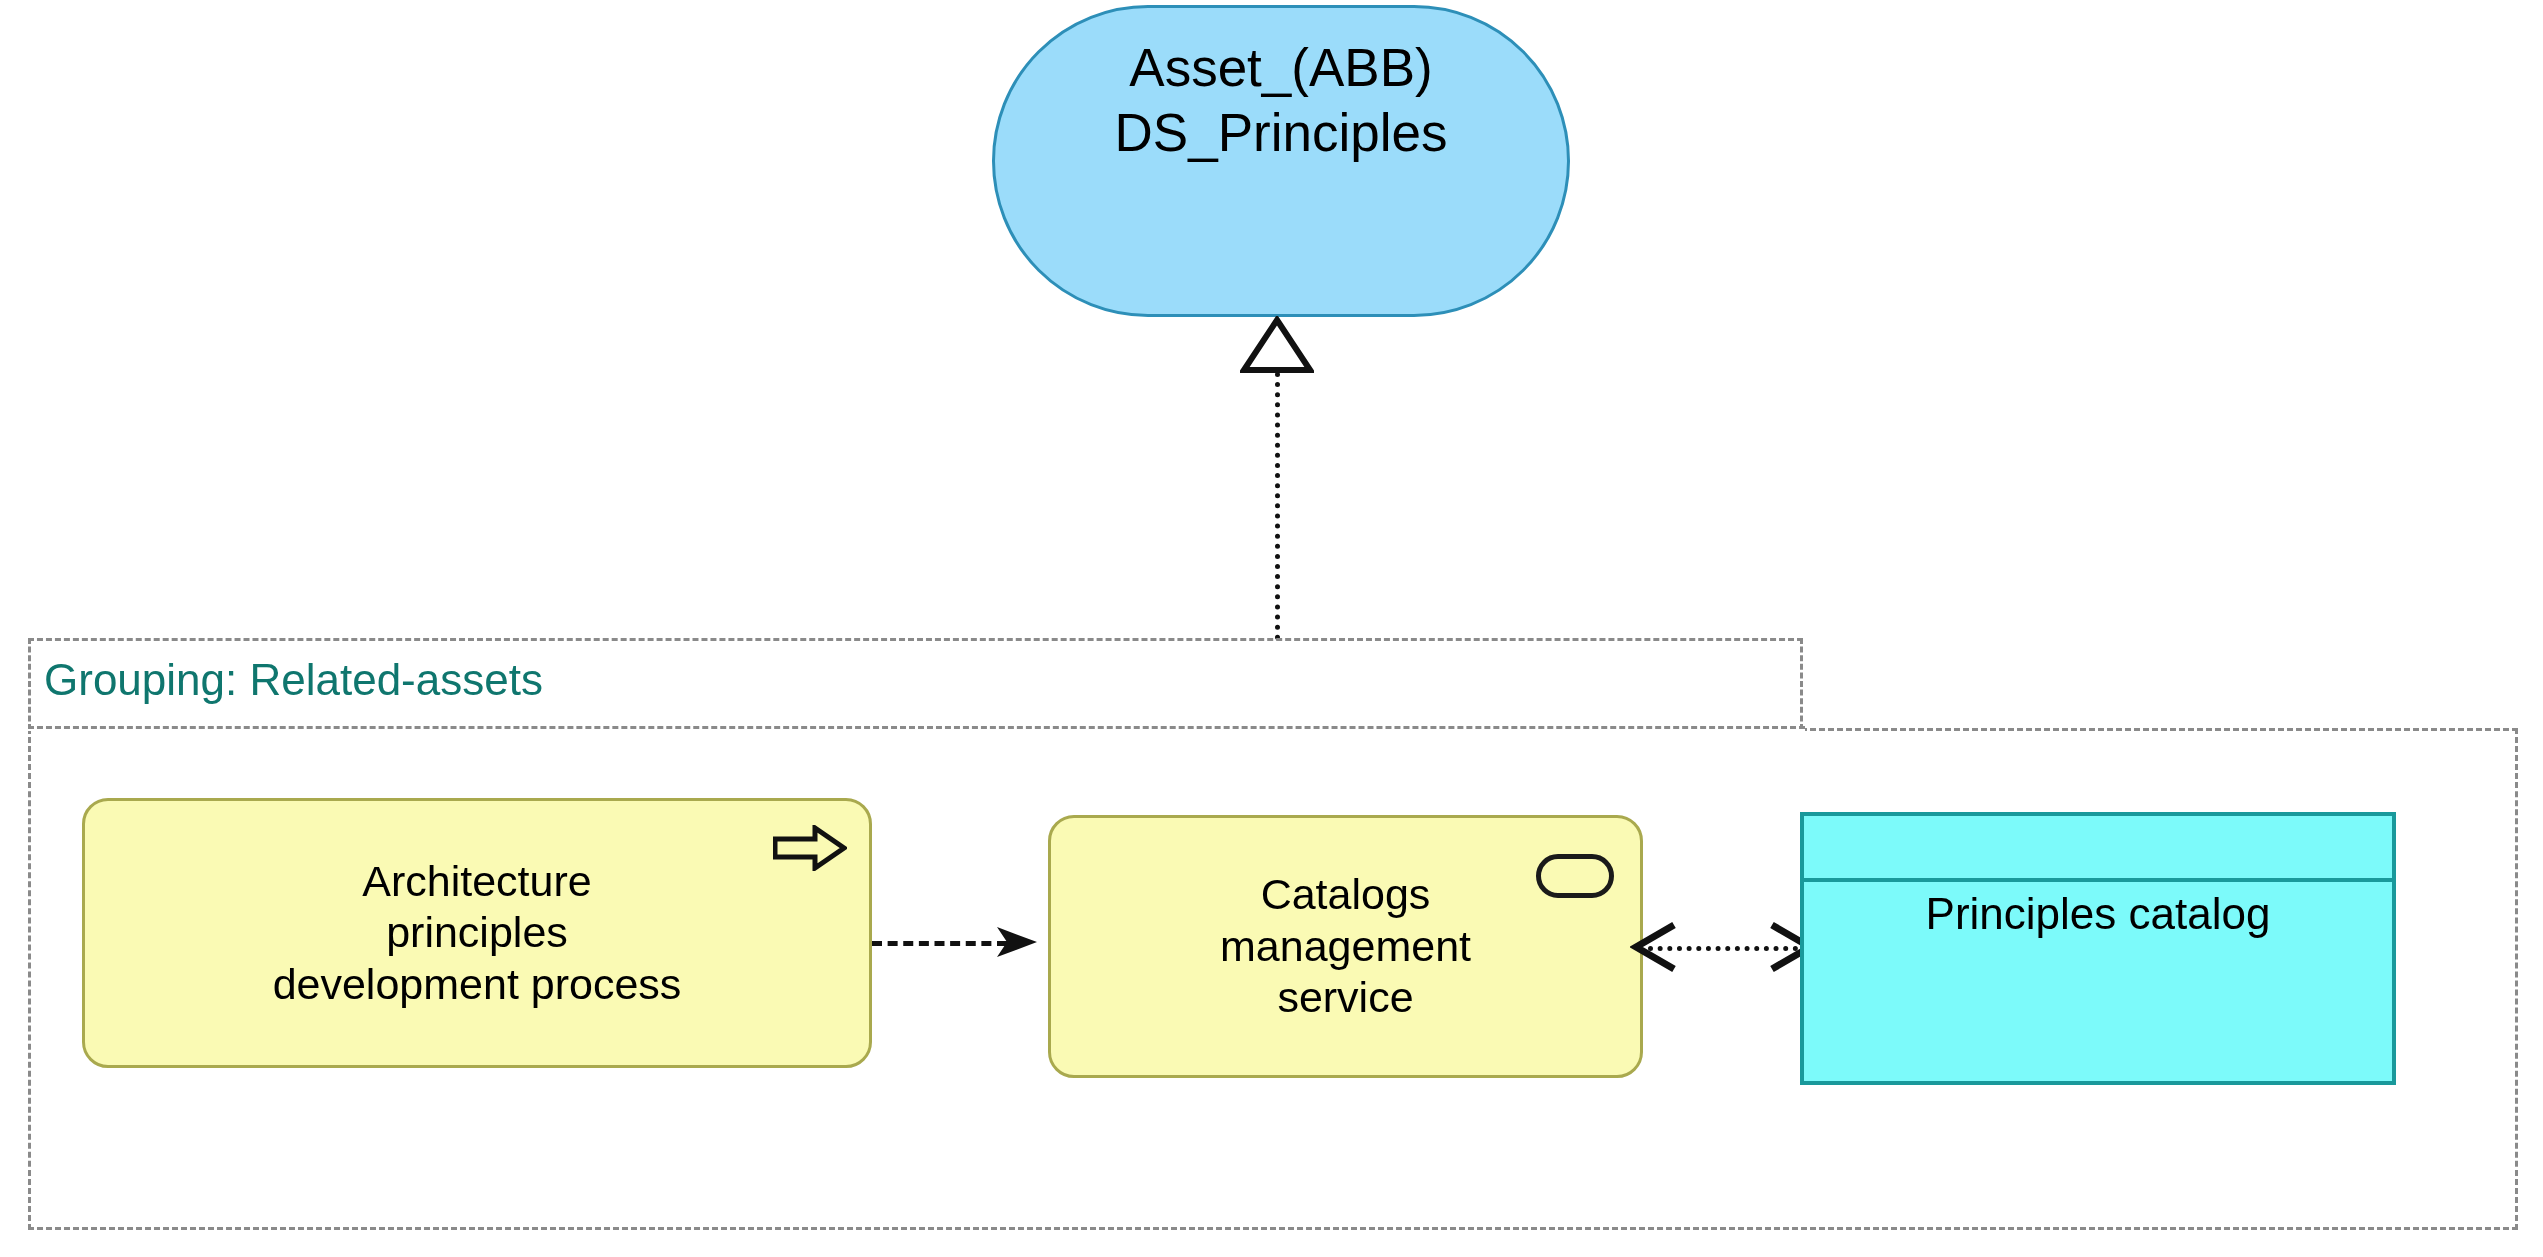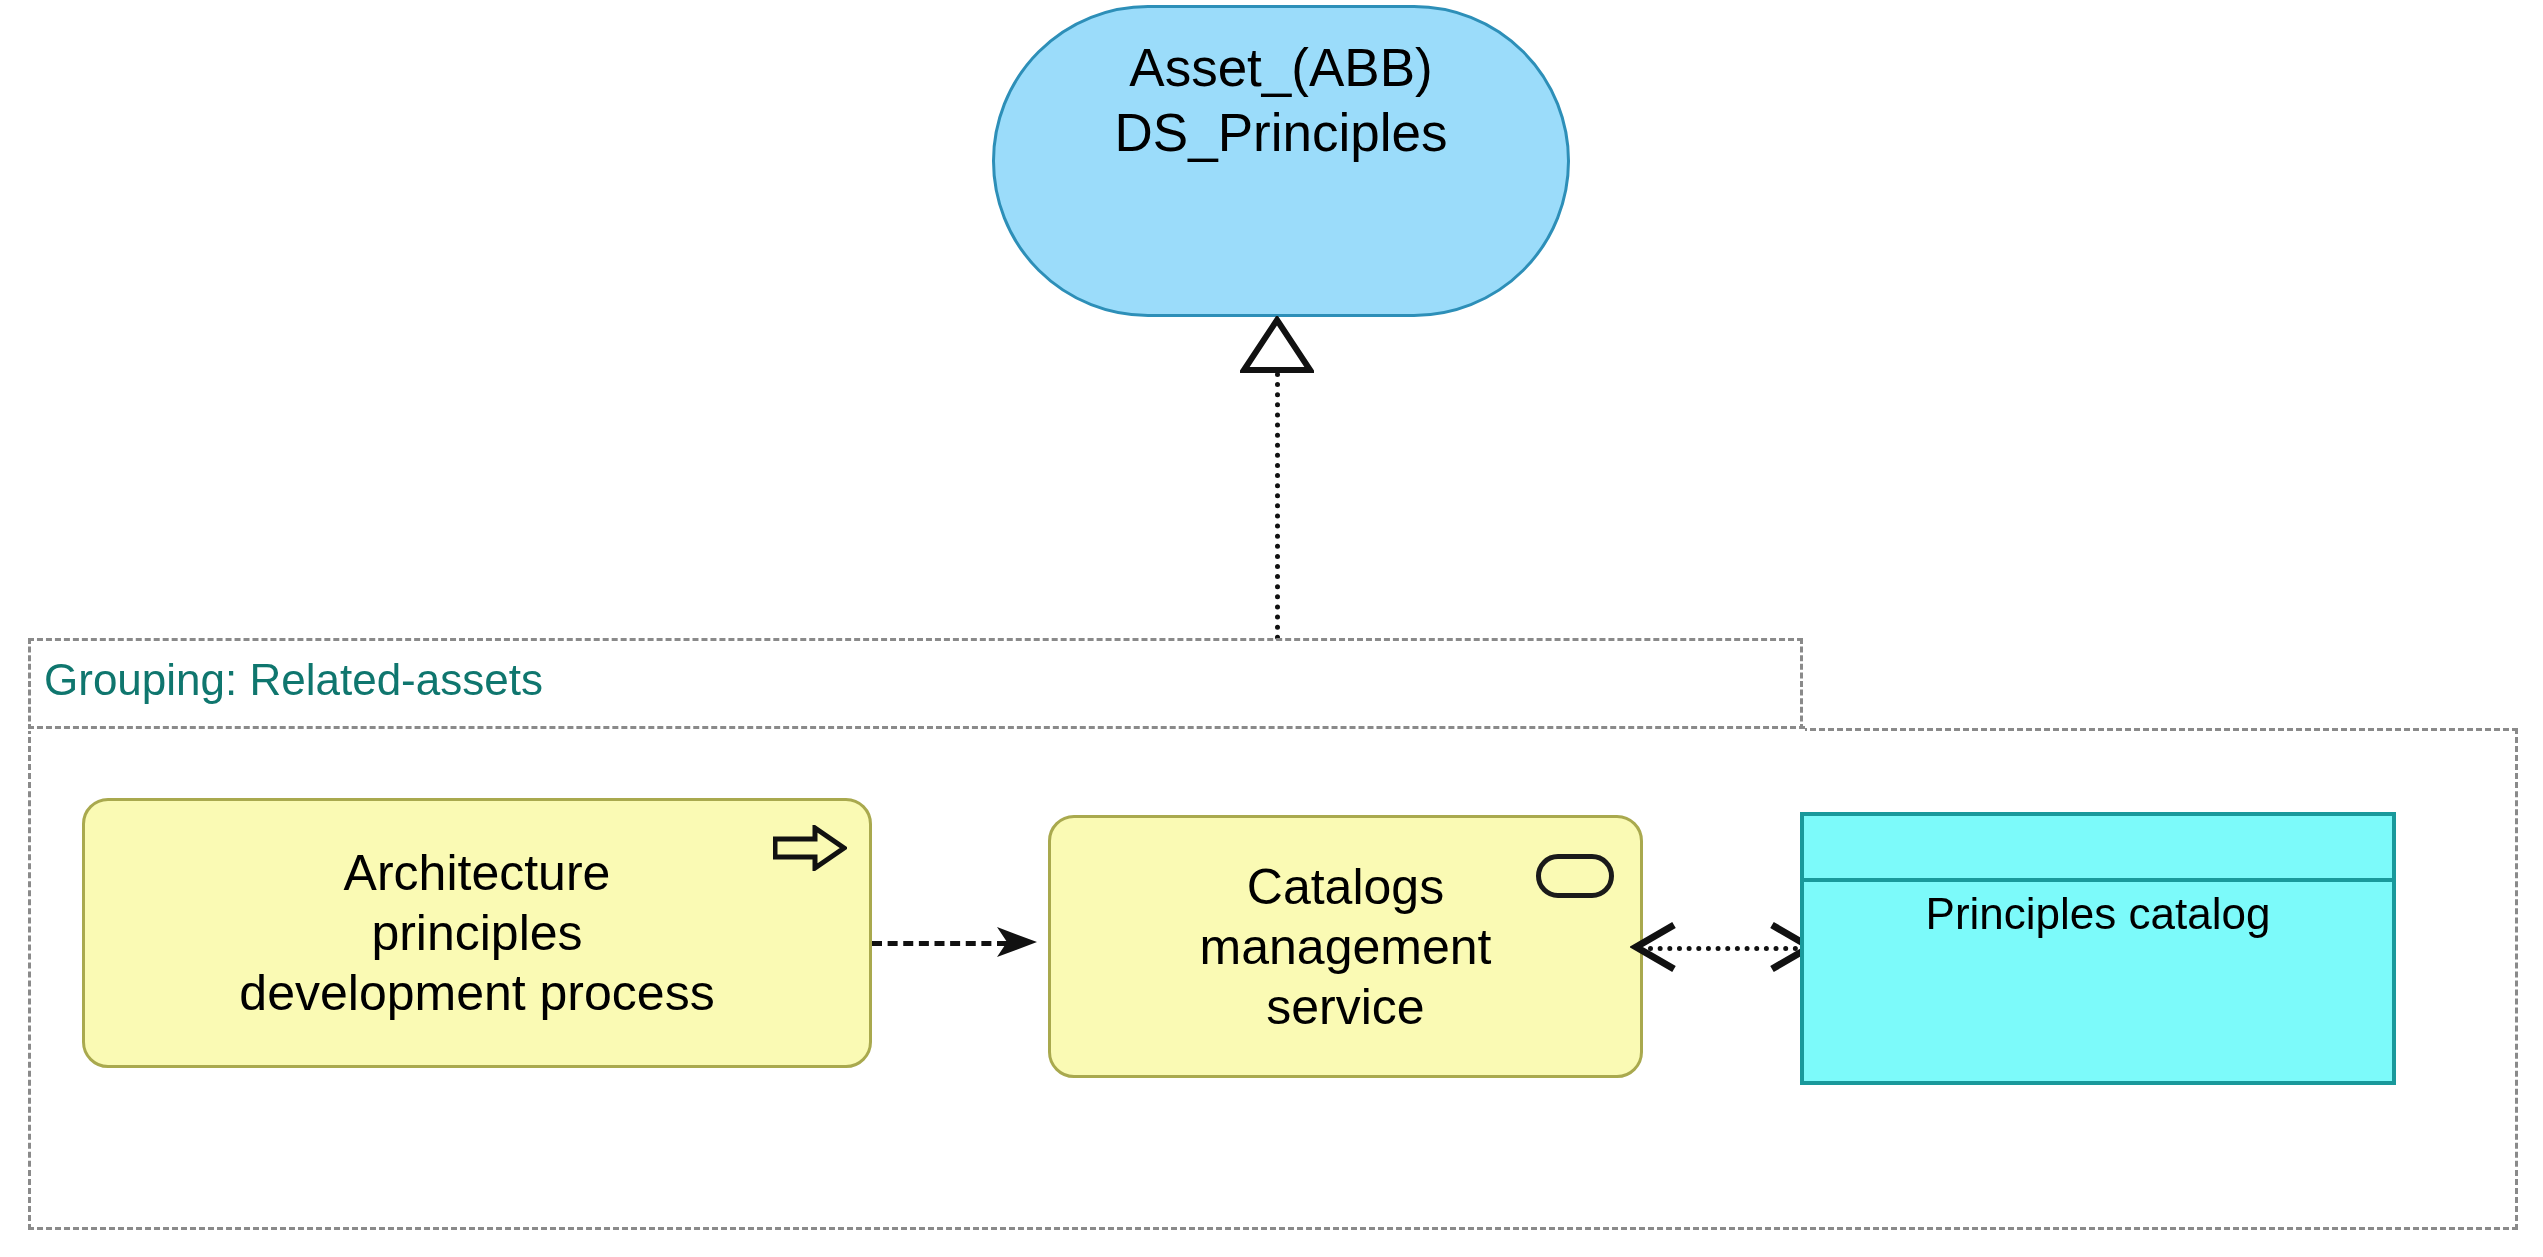--- a/index.html
+++ b/index.html
@@ -41,21 +41,21 @@
     border-top:3px dashed #8A8A8A;
   }
 
   
   .node-yellow{
     position:absolute;background:#FAFAB4;border:3px solid #A9A94E;
     border-radius:26px;box-sizing:border-box;
     display:flex;align-items:center;justify-content:center;
   }
   .node-yellow .node-text{
-    font-size:50px;line-height:1.2;text-align:center;white-space:pre-line;
+    font-size:43px;line-height:1.2;text-align:center;white-space:pre-line;
     padding:0 14px;
   }
   #process-node{left:82px;top:798px;width:790px;height:270px;}
   #service-node{left:1035px;top:815px;width:595px;height:263px;margin-left:13px;}
 
   
   .icon-process{position:absolute;right:22px;top:24px;width:74px;height:46px;}
   
   .icon-service{
     position:absolute;right:26px;top:36px;width:78px;height:44px;

